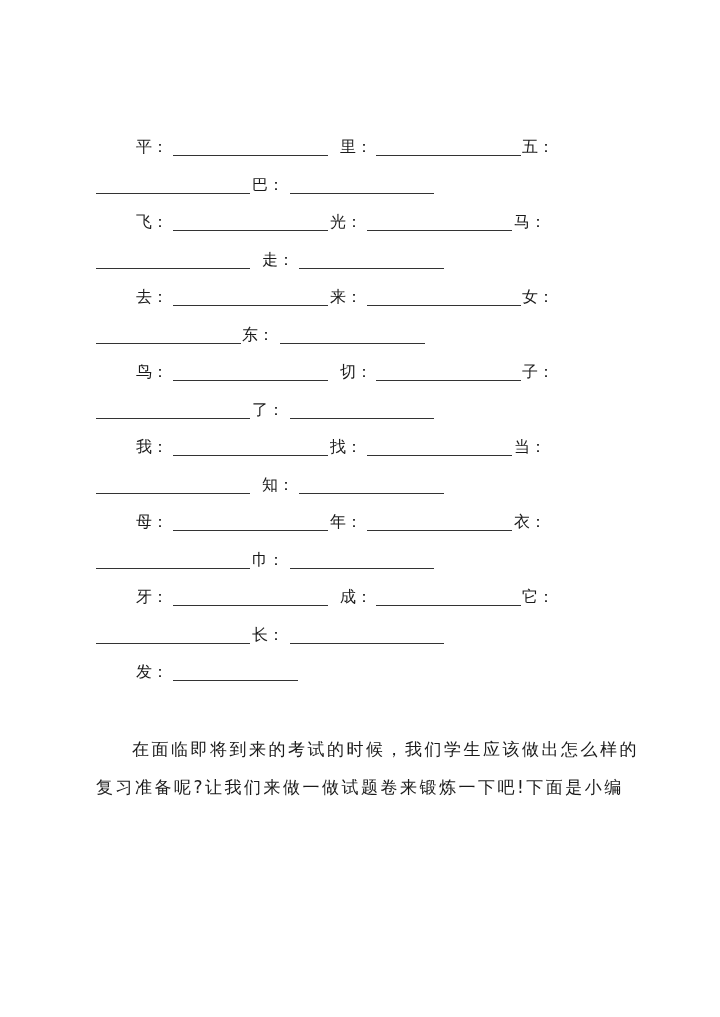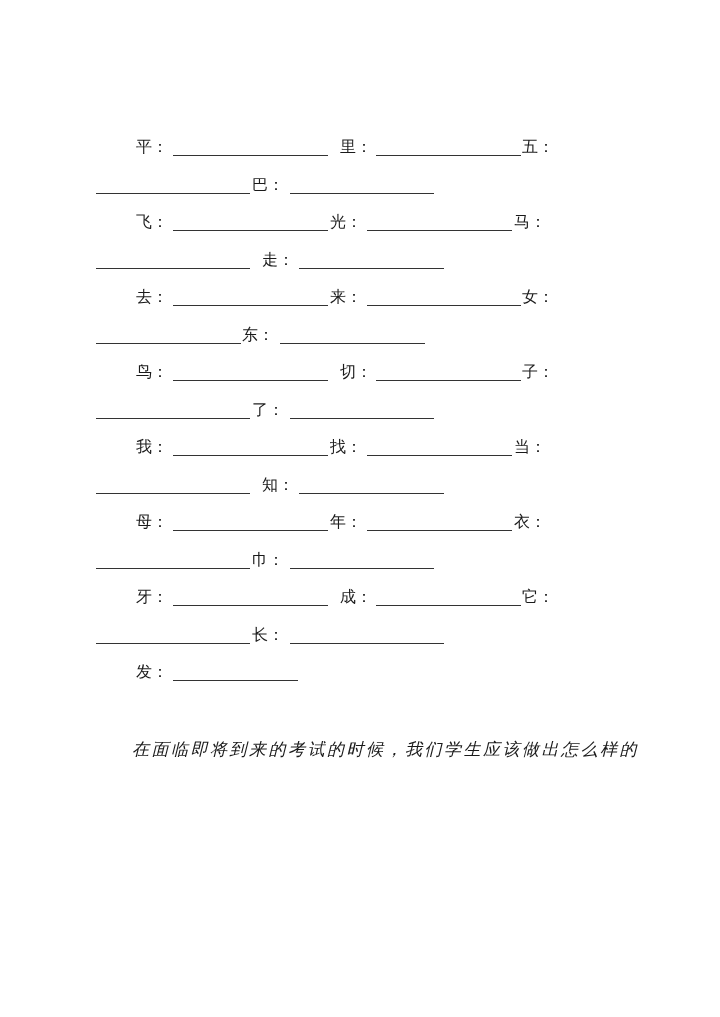--- a/index.html
+++ b/index.html
@@ -3,21 +3,21 @@
   <meta charset="utf-8">
   <style>
     html, body { margin: 0; padding: 0; background: #ffffff; }
     body { width: 720px; height: 1017px; position: relative; overflow: hidden;
            font-family: "DejaVu Sans", "Liberation Sans", sans-serif; color: #1a1a1a; }
     .page { position: absolute; left: 0; top: 0; width: 720px; height: 1017px; }
     .row { position: absolute; left: 0; height: 24px; width: 720px; }
     .ch { position: absolute; font-size: 16px; line-height: 20px; top: 0; white-space: nowrap; }
     .ul { position: absolute; border-bottom: 1px solid #333; height: 18px; top: 0; }
     .heading { position: absolute; left: 96px; top: 702px; font-size: 17px; line-height: 24px; white-space: nowrap; letter-spacing: 1px; }
-    .para { position: absolute; left: 96px; width: 548px; font-size: 17px; line-height: 37.5px; letter-spacing: 2.5px; font-style: italic; }
+    .para { position: absolute; left: 96px; width: 548px; font-size: 17px; line-height: 37.5px; letter-spacing: 2.5px; }
     .para .ln { display: block; white-space: nowrap; }
   </style>
 </head>
 <body>
 
 <div class="page">
 
   <div class="row" style="top:137px">
     <span class="ch" style="left:136px">平：</span>
     <span class="ul" style="left:173px;width:155px"></span>
@@ -110,15 +110,16 @@
   </div>
 
   <div class="row" style="top:662px">
     <span class="ch" style="left:136px">发：</span>
     <span class="ul" style="left:173px;width:125px"></span>
   </div>
 
 
   <div class="para" style="top:731px">
     <span class="ln" style="padding-left:36px">在面临即将到来的考试的时候，我们学生应该做出怎么样的</span>
+    <span class="ln">复习准备呢?让我们来做一做试题卷来锻炼一下吧!下面是小编</span>
   </div>
 
 </div>
 
 </body></html>

